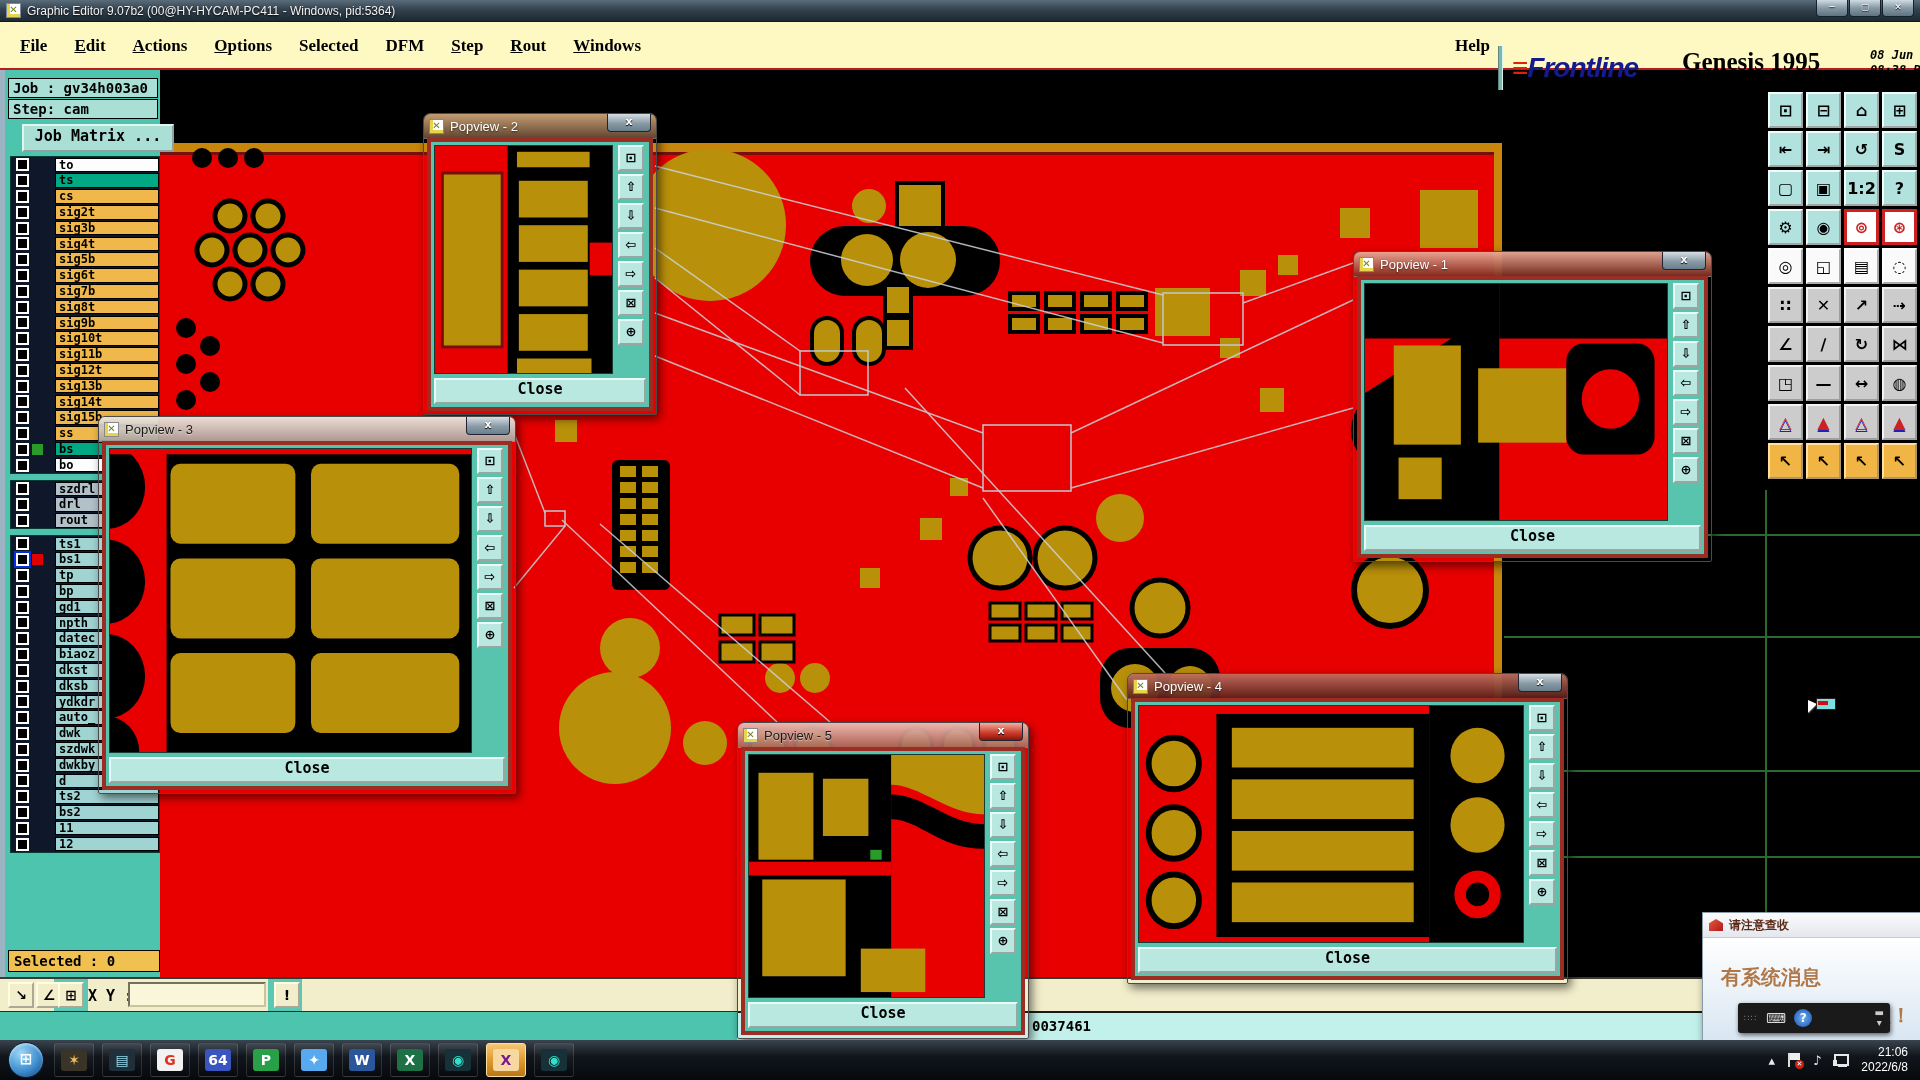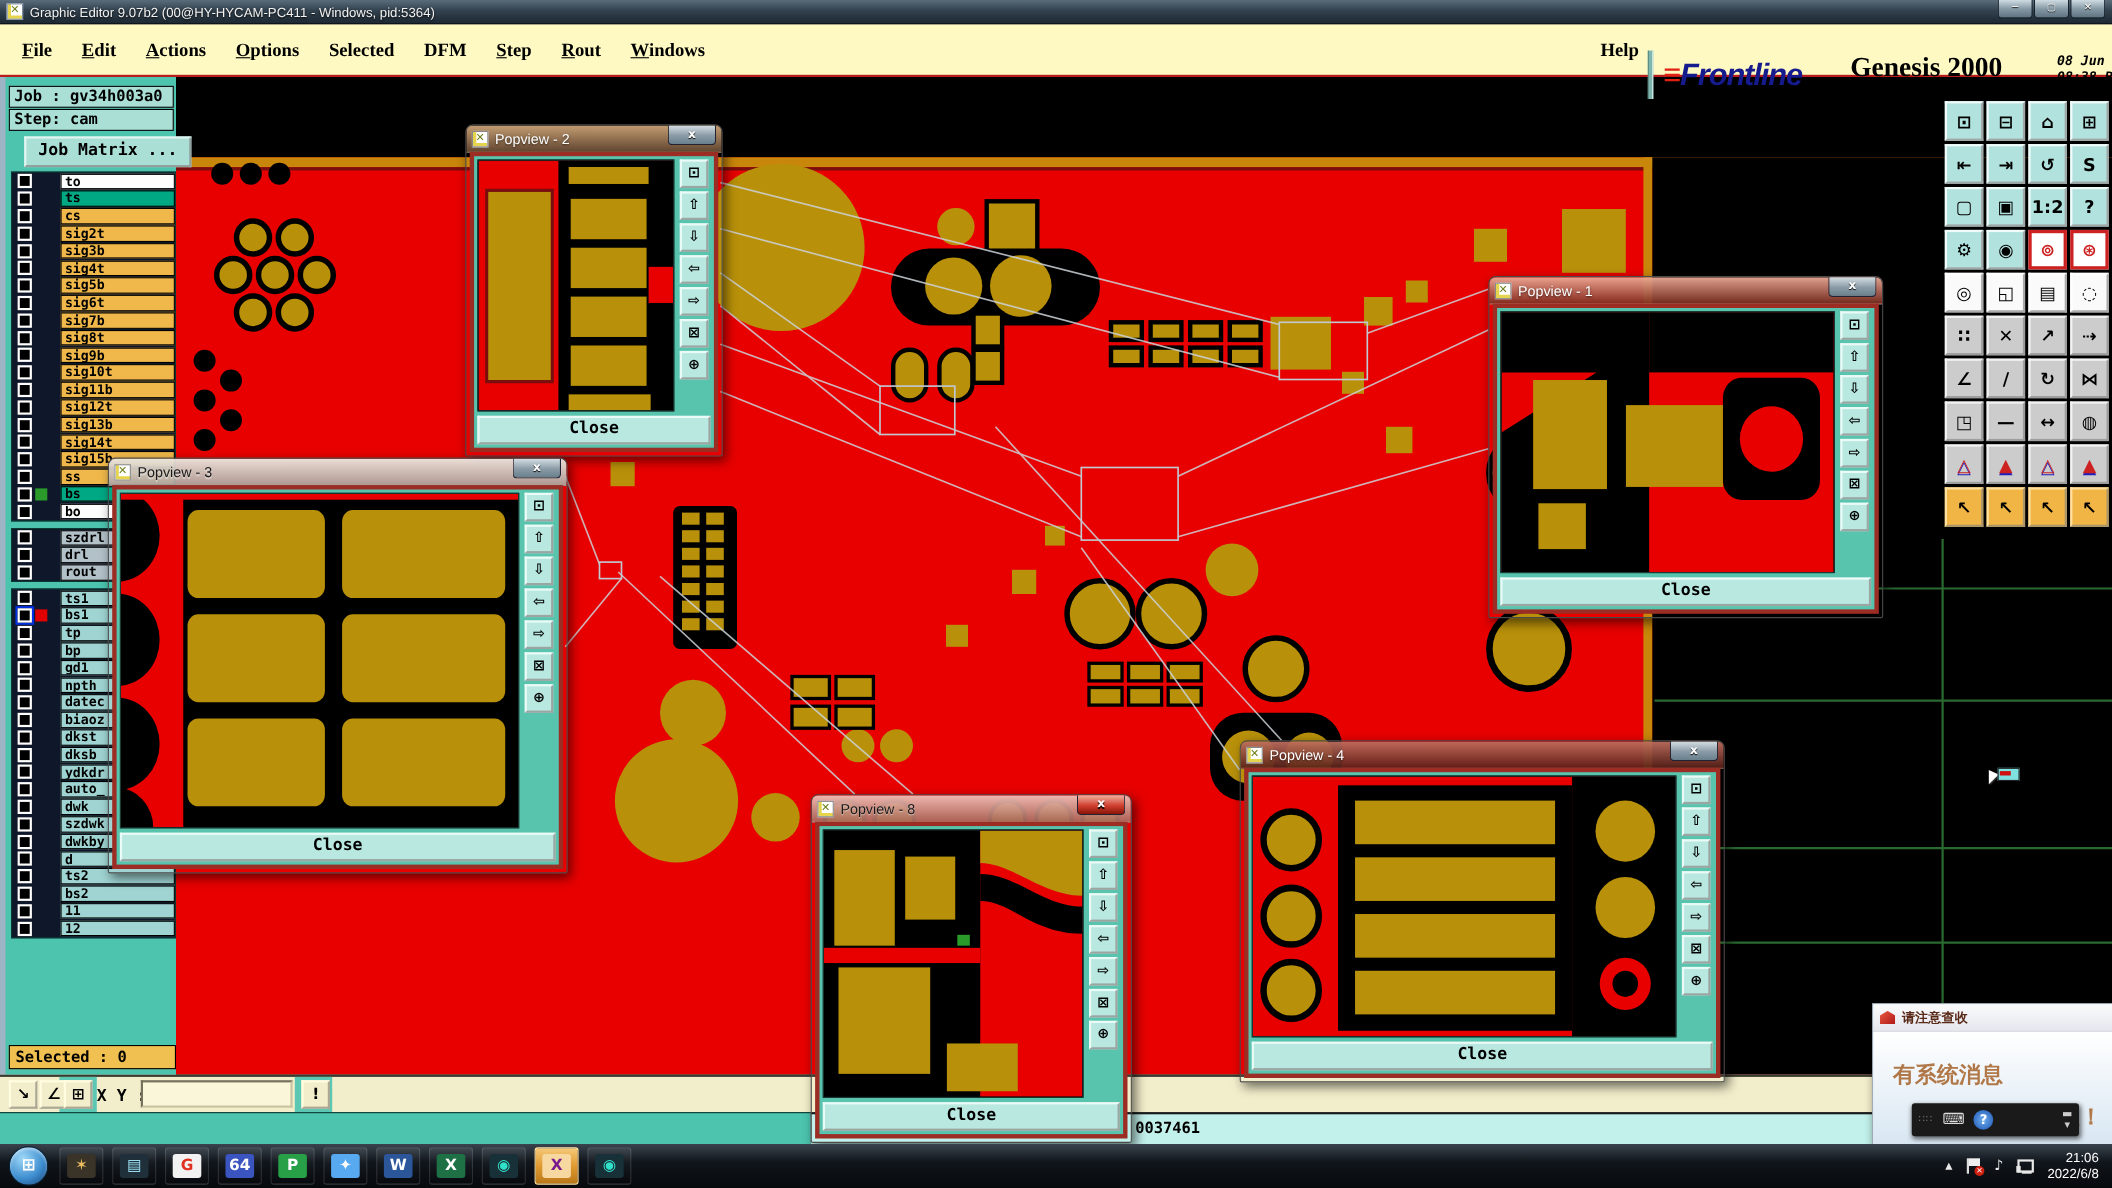--- a/index.html
+++ b/index.html
@@ -201,21 +201,21 @@
       <span class="menu-item">DFM</span>
       <span class="menu-item"><u>S</u>tep</span>
       <span class="menu-item"><u>R</u>out</span>
       <span class="menu-item"><u>W</u>indows</span>
     </div>
   <div id="help-item" class="menu-item">Help</div>
   <div id="menu-divider"></div>
   <div id="brand-logo">
     <span class="stripes">≡</span><span>Frontline</span>
   </div>
-  <div id="brand-product">Genesis 2000</div>
+  <div id="brand-product">Genesis 1995</div>
   <div id="brand-edition">Graphic Editor</div>
   <div id="brand-date">
     <div>08 Jun 2022</div>
     <div>08:38 PM</div>
   </div>
 </div>
 
 <div class="abs" id="sidebar">
   <div class="jobbox" style="top:8px;">Job : gv34h003a0</div>
   <div class="jobbox" style="top:29px;">Step: cam</div>
@@ -769,21 +769,21 @@
           </div>
     </div>
     <div class="pv-closebar">Close</div>
   </div>
     </div>
 </div>
 
 <div class="popview" id="popview5">
   <div class="pv-title pv-title-dark">
     <span class="pv-appico">✕</span>
-    <span class="pv-title-text">Popview - 8</span>
+    <span class="pv-title-text">Popview - 5</span>
     <span class="pv-x pv-x-red">x</span>
   </div>
   <div class="pv-body">
       <div class="pv-inner">
     <div class="pv-main">
       <div class="pv-canvas">
         <svg viewBox="0 0 248 245" preserveAspectRatio="none">
           <rect width="248" height="245" fill="#000"></rect>
           <rect x="150" width="98" height="245" fill="#e80000"></rect>
           <path d="M150,0 L248,0 L248,60 C210,60 180,30 150,30 Z" fill="#b8900a"></path>

